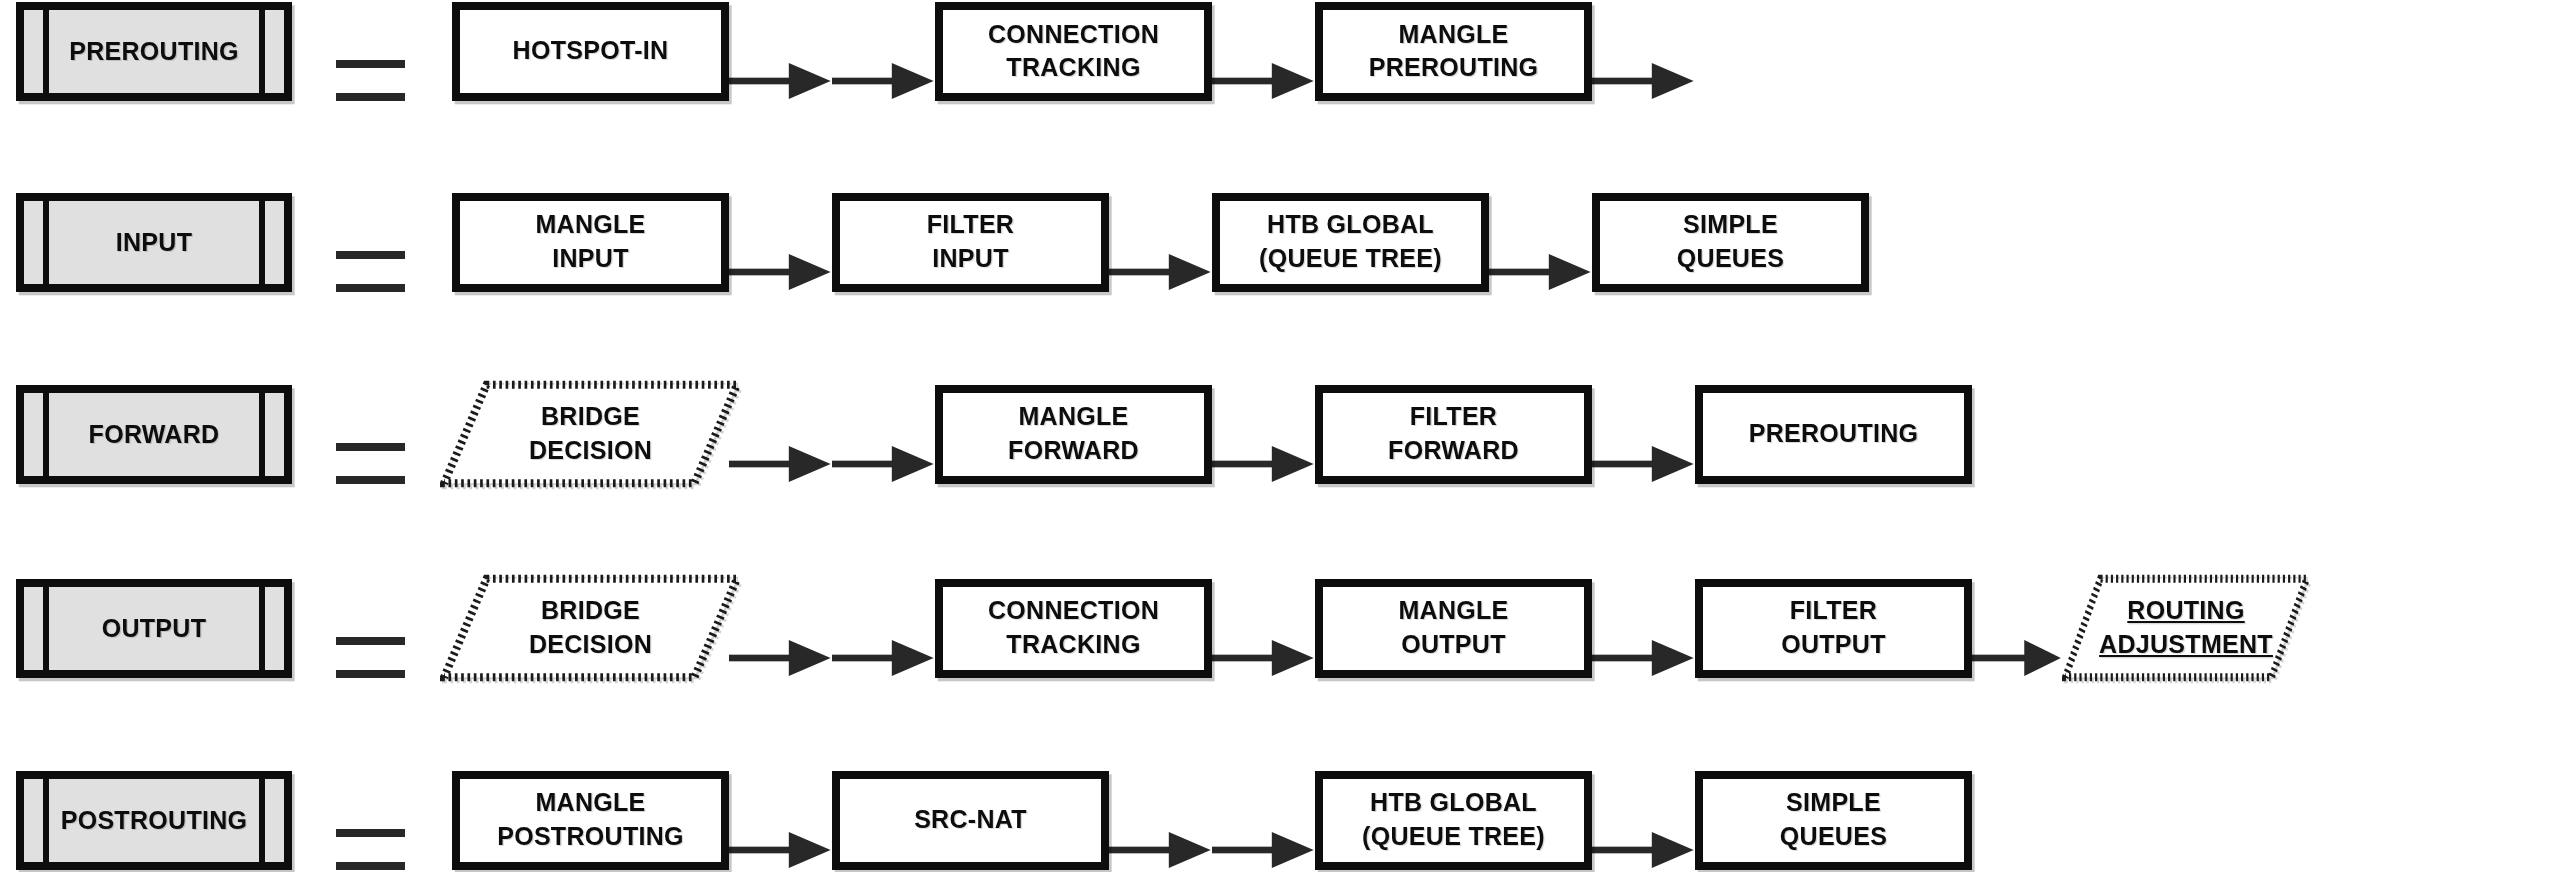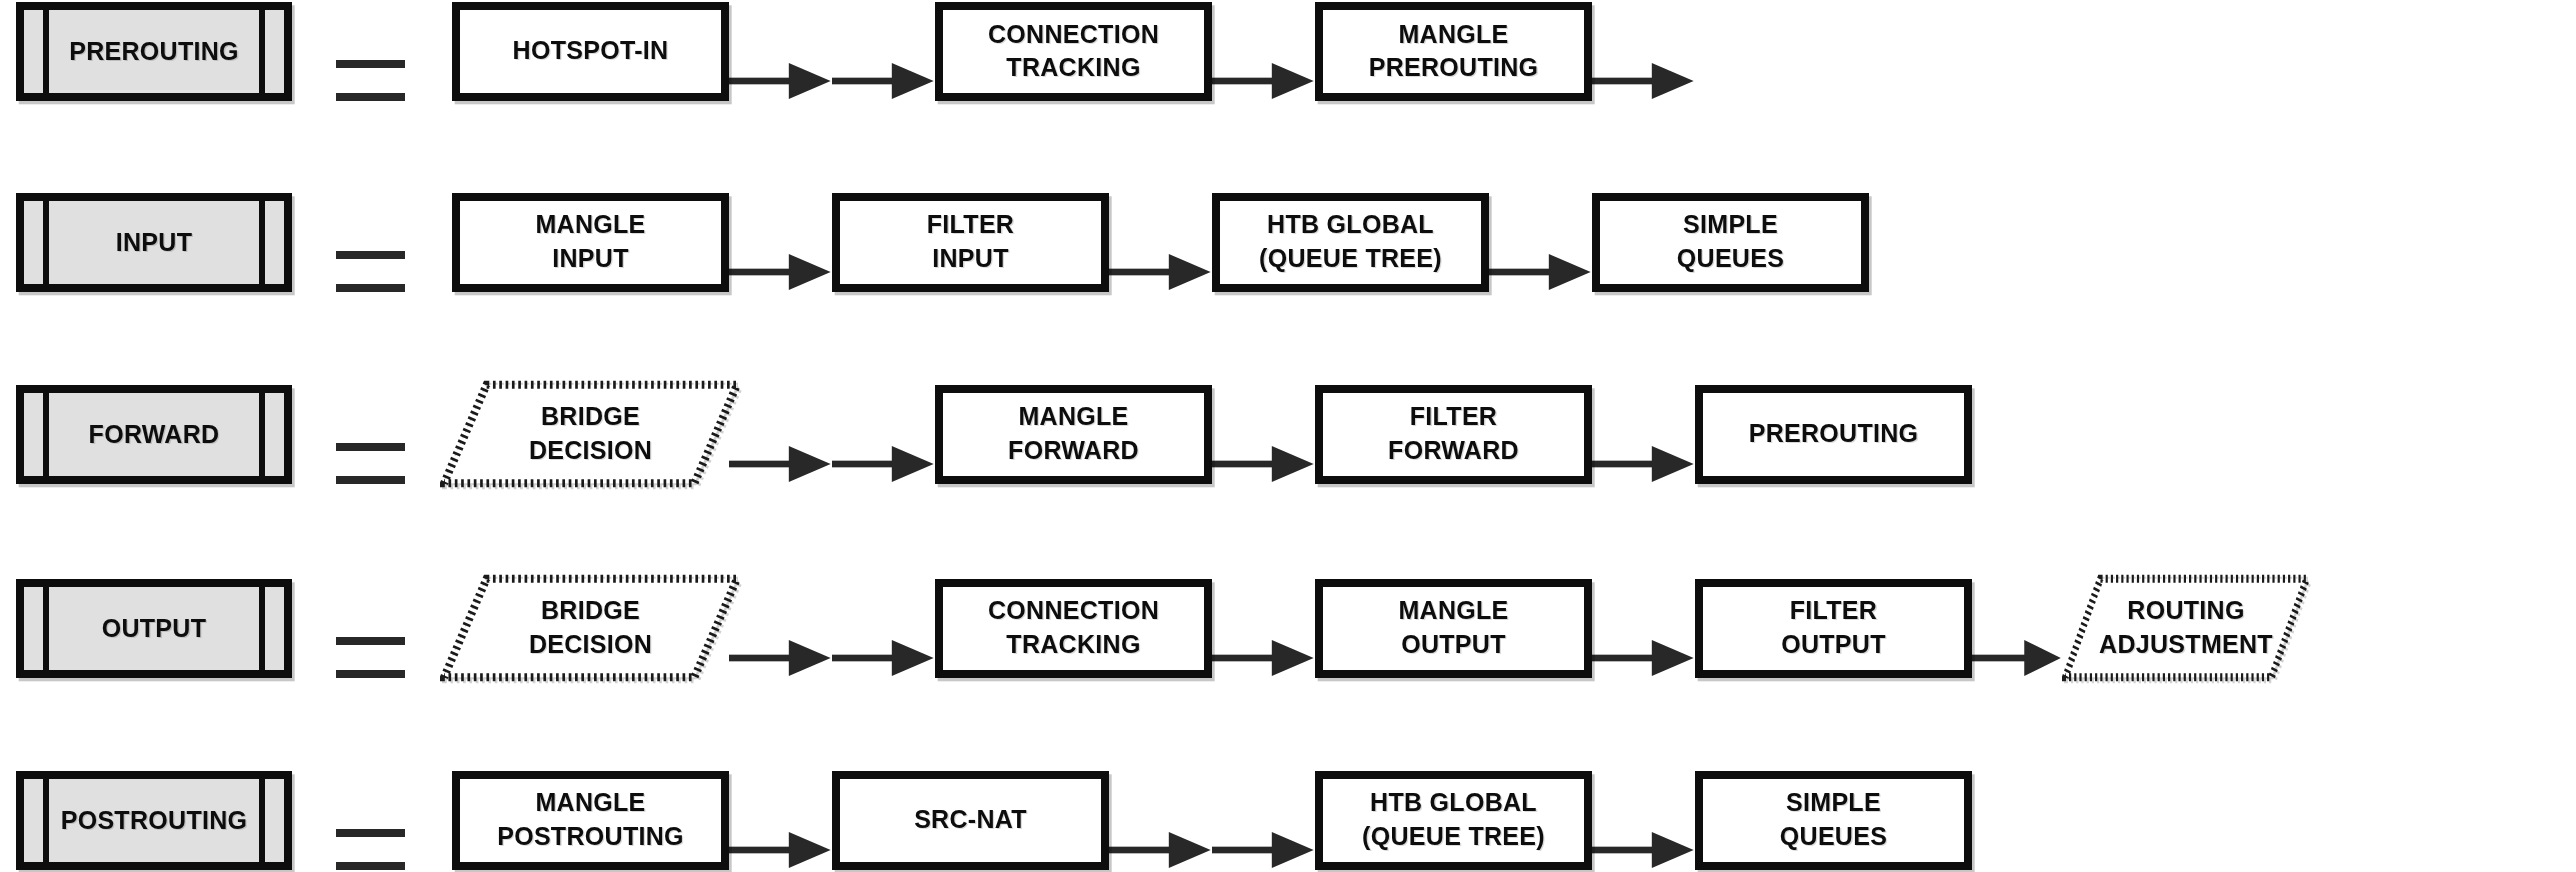--- a/index.html
+++ b/index.html
@@ -16,21 +16,21 @@
   }
   .chain-cell::before,.chain-cell::after{content:"";position:absolute;top:0;bottom:0;width:6px;background:#0d0d0d;}
   .chain-cell::before{left:18.7px;}
   .chain-cell::after{right:18.7px;}
   .chain-label{font-size:25px;letter-spacing:0.3px;z-index:1;text-shadow:1.3px 1.3px 0 rgba(0,0,0,0.15);}
   
   .equals-cell{flex:none;width:69px;margin-right:47px;display:flex;flex-direction:column;gap:25px;}
   .equals-bar{height:8px;background:#282828;}
   
   .node-cell{flex:none;width:277px;height:100px;display:flex;align-items:center;justify-content:center;position:relative;}
-  .node-cell.last-para{width:248px;}
+  .node-cell.last-para{width:248px;text-decoration:underline;}
   .box{
     width:100%;height:99px;box-sizing:border-box;border:8px solid #0d0d0d;background:#ffffff;
     display:flex;align-items:center;justify-content:center;box-shadow:2.7px 3.3px 0 rgba(0,0,0,0.22);
   }
   .node-label{
     font-size:25px;line-height:1.35;letter-spacing:0.3px;white-space:pre-line;text-align:center;
     text-shadow:1.3px 1.3px 0 rgba(0,0,0,0.15);
   }
   
   .para{position:relative;width:301px;height:108px;flex:none;display:flex;align-items:center;justify-content:center;}

